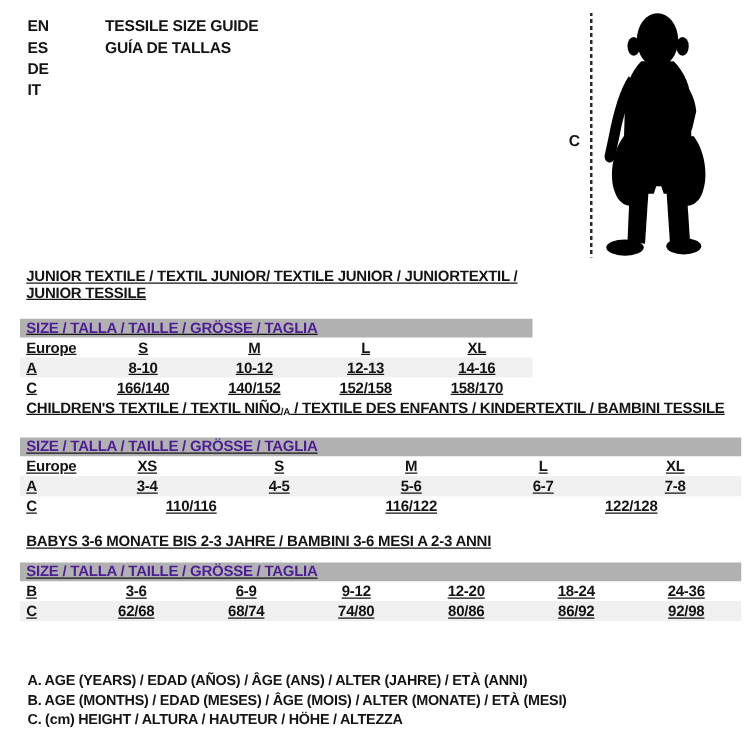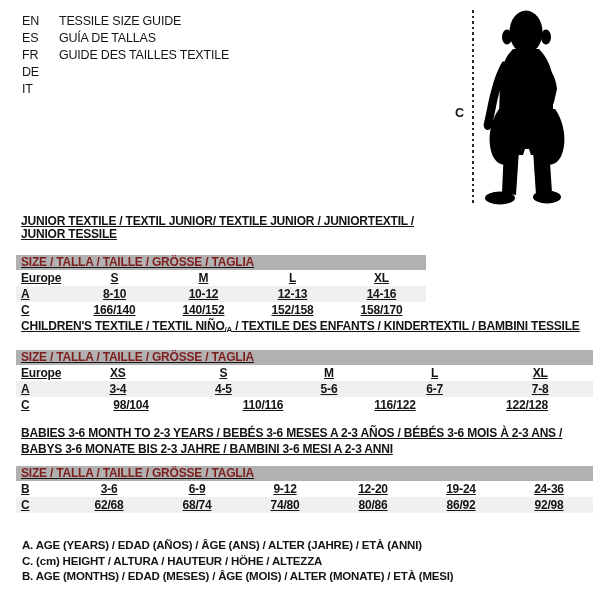--- a/index.html
+++ b/index.html
@@ -3,38 +3,38 @@
 <meta charset="utf-8">
 <style>
   html,body{margin:0;padding:0;}
   body{
     width:600px;height:600px;position:relative;background:#ffffff;
     font-family:"Liberation Sans", sans-serif;
     color:#141414;-webkit-font-smoothing:antialiased;overflow:hidden;
   }
   
   .lang-list{position:absolute;left:22px;top:13px;}
-  .lang-row{display:flex;height:17px;line-height:17px;font-size:12.5px;font-weight:normal;letter-spacing:-0.2px;}
+  .lang-row{display:flex;height:17px;line-height:17px;font-size:12.5px;font-weight:bold;letter-spacing:-0.2px;gap:25px;}
   .lang-code{width:37px;flex:0 0 37px;}
   
   .height-line{
     position:absolute;left:472px;top:10px;width:2px;height:196px;
     background:repeating-linear-gradient(to bottom,#2a2a2a 0 2.6px,transparent 2.6px 5.6px);
   }
   .height-marker{position:absolute;left:455px;top:106px;font-size:12.5px;font-weight:bold;}
   .baby-svg{position:absolute;left:483px;top:9px;}
   
   .size-table{position:absolute;left:16px;text-decoration:underline;}
   .size-table.t1{top:215px;width:410px;}
   .size-table.t2{top:320px;width:577px;}
   .size-table.t3{top:425px;width:577px;}
   .t-title{font-size:12px;font-weight:bold;line-height:13px;letter-spacing:-0.2px;padding-left:5px;margin-bottom:14px;}
   .t3 .t-title{line-height:16px;margin-bottom:9px;}
   .t-title .sub{font-size:8px;vertical-align:-2px;}
-  .t-bar{height:15px;line-height:15px;background:var(--bar,#b1b1b1);color:#7f1d1d;
+  .t-bar{height:15px;line-height:15px;background:var(--bar,#b1b1b1);color:#4c1d95;
          font-size:12px;font-weight:bold;padding-left:5px;letter-spacing:-0.2px;}
   .t-row{display:flex;height:16px;line-height:16px;font-size:12px;font-weight:bold;letter-spacing:-0.2px;align-items:center;}
   .t-row.shaded{background:var(--shade,#f0f0f0);}
   .t-label{flex:0 0 49px;width:49px;padding-left:5px;box-sizing:border-box;}
   .t1 .t-label{flex:0 0 54px;width:54px;}
   .t-cell{flex:1;text-align:center;}
   
   .footnotes{position:absolute;left:22px;top:538px;}
   .footnote{height:15.5px;line-height:15.5px;font-size:11.5px;font-weight:bold;letter-spacing:-0.2px;}
 </style>
@@ -42,24 +42,20 @@
 <body style="--bar: #b1b1b1; --shade: #f0f0f0; color: rgb(20, 20, 20);">
 
 <div class="lang-list">
     <div class="lang-row">
       <span class="lang-code">EN</span>
       <span class="lang-title">TESSILE SIZE GUIDE</span>
     </div>
     <div class="lang-row">
       <span class="lang-code">ES</span>
       <span class="lang-title">GUÍA DE TALLAS</span>
-    </div>
-    <div class="lang-row">
-      <span class="lang-code">FR</span>
-      <span class="lang-title">GUIDE DES TAILLES TEXTILE</span>
     </div>
     <div class="lang-row">
       <span class="lang-code">DE</span>
     </div>
     <div class="lang-row">
       <span class="lang-code">IT</span>
     </div>
   </div>
 
 <div class="height-line"></div>
@@ -130,49 +126,47 @@
     <div class="t-row shaded">
       <span class="t-label">A</span>
       <span class="t-cell">3-4</span>
       <span class="t-cell">4-5</span>
       <span class="t-cell">5-6</span>
       <span class="t-cell">6-7</span>
       <span class="t-cell">7-8</span>
     </div>
     <div class="t-row">
       <span class="t-label">C</span>
-      <span class="t-cell">98/104</span>
       <span class="t-cell">110/116</span>
       <span class="t-cell">116/122</span>
       <span class="t-cell">122/128</span>
     </div>
   </div>
 <div class="size-table t3">
     <div class="t-title">
-      <div class="t-title-line"><span>BABIES 3-6 MONTH TO 2-3 YEARS / BEBÉS 3-6 MESES A 2-3 AÑOS / BÉBÉS 3-6 MOIS À 2-3 ANS /</span></div>
       <div class="t-title-line"><span>BABYS 3-6 MONATE BIS 2-3 JAHRE / BAMBINI 3-6 MESI A 2-3 ANNI</span></div>
     </div>
     <div class="t-bar">SIZE / TALLA / TAILLE / GRÖSSE / TAGLIA</div>
     <div class="t-row">
       <span class="t-label">B</span>
       <span class="t-cell">3-6</span>
       <span class="t-cell">6-9</span>
       <span class="t-cell">9-12</span>
       <span class="t-cell">12-20</span>
-      <span class="t-cell">19-24</span>
+      <span class="t-cell">18-24</span>
       <span class="t-cell">24-36</span>
     </div>
     <div class="t-row shaded">
       <span class="t-label">C</span>
       <span class="t-cell">62/68</span>
       <span class="t-cell">68/74</span>
       <span class="t-cell">74/80</span>
       <span class="t-cell">80/86</span>
       <span class="t-cell">86/92</span>
       <span class="t-cell">92/98</span>
     </div>
   </div>
 
 <div class="footnotes">
     <div class="footnote">A. AGE (YEARS) / EDAD (AÑOS) / ÂGE (ANS) / ALTER (JAHRE) / ETÀ (ANNI)</div>
+    <div class="footnote">B. AGE (MONTHS) / EDAD (MESES) / ÂGE (MOIS) / ALTER (MONATE) / ETÀ (MESI)</div>
     <div class="footnote">C. (cm) HEIGHT / ALTURA / HAUTEUR / HÖHE / ALTEZZA</div>
-    <div class="footnote">B. AGE (MONTHS) / EDAD (MESES) / ÂGE (MOIS) / ALTER (MONATE) / ETÀ (MESI)</div>
   </div>
 
 </body></html>

